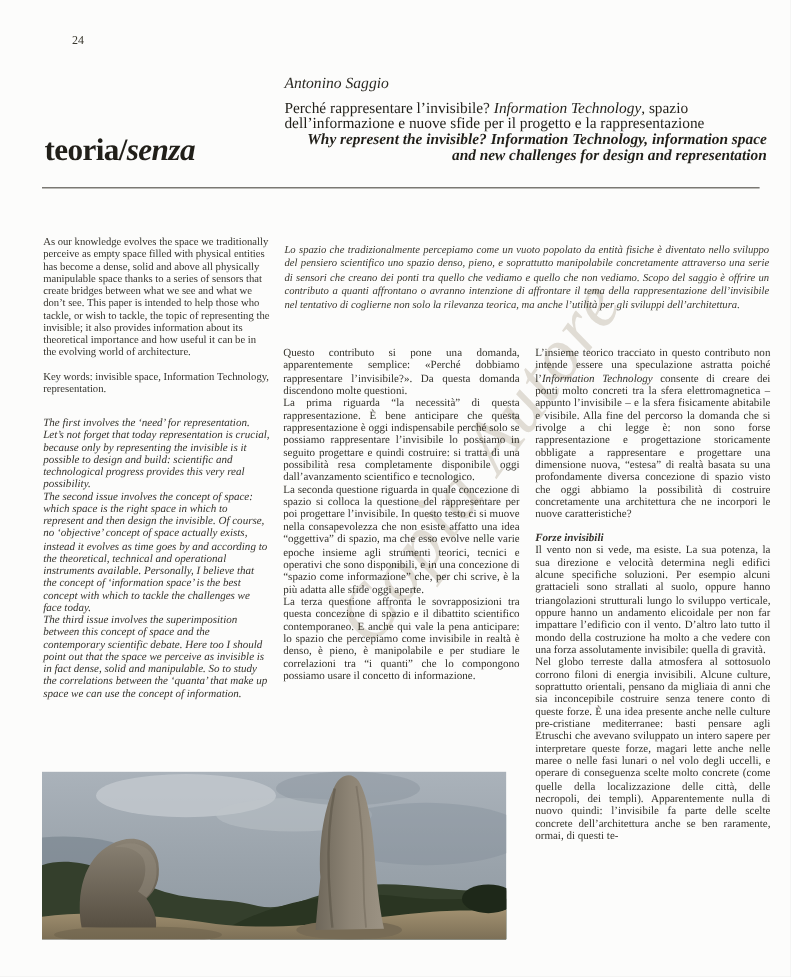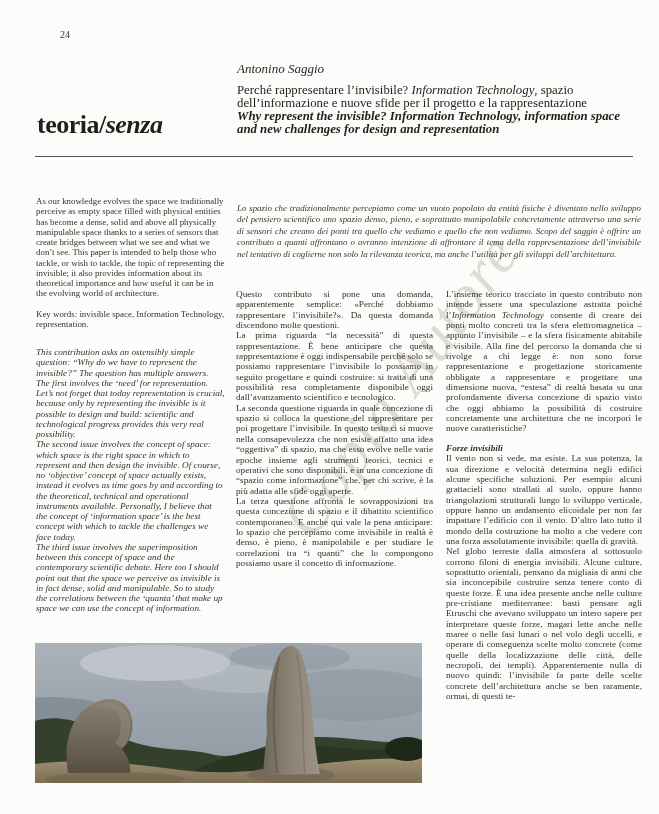--- a/index.html
+++ b/index.html
@@ -24,21 +24,21 @@
   .pagenum{left:36px;top:29px;font-size:10px;color:#3a382f;margin-left:24px;}
   .section-title{
     left:37px;top:110px;font-size:26px;font-weight:bold;
     color:#211f19;letter-spacing:-0.5px;
   }
   .section-title .ital{font-style:italic;}
   .title-block{left:237px;top:61px;width:402px;}
   .author{font-style:italic;font-size:13px;color:#2a2822;margin:0 0 7px 0;}
   .title-it{font-weight:normal;font-size:12.8px;line-height:13px;color:#211f19;margin:0;}
   .title-it .ital{font-style:italic;}
-  .title-en{font-weight:bold;font-style:italic;font-size:12.8px;line-height:13px;color:#211f19;margin:0;}
+  .title-en{font-weight:bold;font-style:italic;font-size:12.8px;line-height:13px;color:#211f19;margin:0;text-align:right;}
   .rule{left:35px;top:156px;width:598px;height:0;border-top:1px solid #5a5852;}
   
   .col-left{left:36px;top:196px;width:189px;font-size:8.9px;line-height:10.25px;}
   .col-left p{margin:0;}
   .col-left .keywords{margin-top:10px;}
   .col-left .summary{margin-top:18px;font-style:italic;font-size:9.2px;}
   
   .abstract{left:237px;top:191px;width:404px;font-style:italic;font-size:8.9px;line-height:11.4px;text-align:justify;color:#3a382f;margin-top:12px;}
   .abstract p{margin:0;}
   .abstract .parole{margin-top:11px;text-align:left;}
@@ -70,21 +70,20 @@
     <p class="title-it"><span>Perché rappresentare l’invisibile? </span><span class="ital">Information Technology</span><span>, spazio dell’informazione e nuove sfide per il progetto e la rappresentazione</span></p>
     <p class="title-en">Why represent the invisible? Information Technology, information space and new challenges for design and representation</p>
   </div>
 
   <div class="layer rule"></div>
 
   <div class="layer col-left">
     <p>As our knowledge evolves the space we traditionally perceive as empty space filled with physical entities has become a dense, solid and above all physically manipulable space thanks to a series of sensors that create bridges between what we see and what we don’t see. This paper is intended to help those who tackle, or wish to tackle, the topic of representing the invisible; it also provides information about its theoretical importance and how useful it can be in the evolving world of architecture.</p>
     <p class="keywords">Key words: invisible space, Information Technology, representation.</p>
     <div class="summary">
-      <p>This contribution asks an ostensibly simple question: “Why do we have to represent the invisible?” The question has multiple answers.</p>
       <p>The first involves the ‘need’ for representation. Let’s not forget that today representation is crucial, because only by representing the invisible is it possible to design and build: scientific and technological progress provides this very real possibility.</p>
       <p>The second issue involves the concept of space: which space is the right space in which to represent and then design the invisible. Of course, no ‘objective’ concept of space actually exists, instead it evolves as time goes by and according to the theoretical, technical and operational instruments available. Personally, I believe that the concept of ‘information space’ is the best concept with which to tackle the challenges we face today.</p>
       <p>The third issue involves the superimposition between this concept of space and the contemporary scientific debate. Here too I should point out that the space we perceive as invisible is in fact dense, solid and manipulable. So to study the correlations between the ‘quanta’ that make up space we can use the concept of information.</p>
     </div>
   </div>
 
   <div class="layer abstract">
     <p>Lo spazio che tradizionalmente percepiamo come un vuoto popolato da entità fisiche è diventato nello sviluppo del pensiero scientifico uno spazio denso, pieno, e soprattutto manipolabile concretamente attraverso una serie di sensori che creano dei ponti tra quello che vediamo e quello che non vediamo. Scopo del saggio è offrire un contributo a quanti affrontano o avranno intenzione di affrontare il tema della rappresentazione dell’invisibile nel tentativo di coglierne non solo la rilevanza teorica, ma anche l’utilità per gli sviluppi dell’architettura.</p>
   </div>
 

